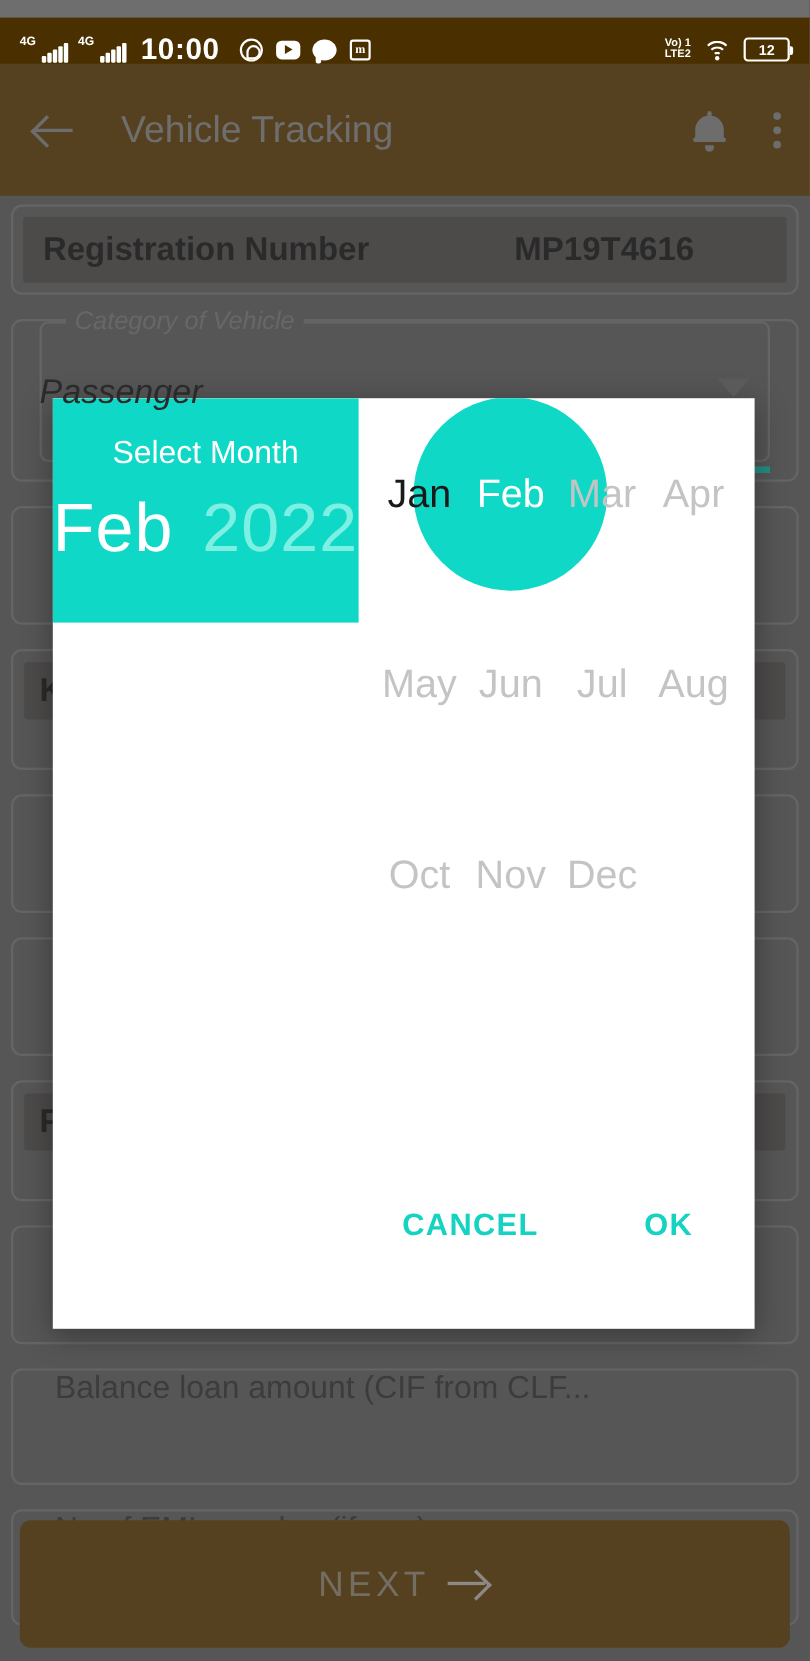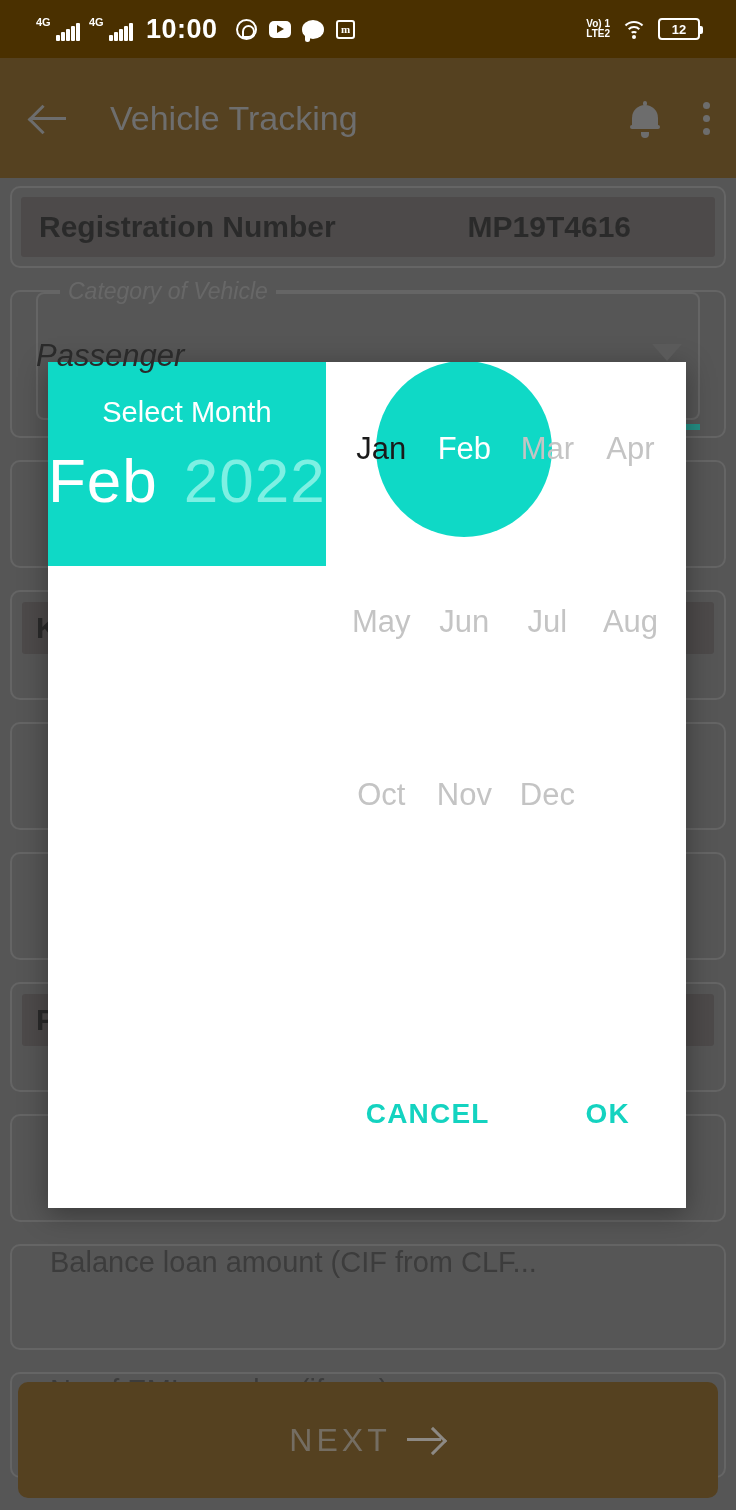--- a/index.html
+++ b/index.html
@@ -6,23 +6,23 @@
   html,body { width:736px; height:1510px; }
   body {
     font-family:"Liberation Sans", sans-serif;
     background:#6e6e6e;
     position:relative;
     overflow:hidden;
   }
 
   
   .statusbar{
-    position:absolute; left:0; top:0; width:736px; height:58px;
+    position:absolute; left:0; top:16px; width:736px; height:58px;
     background:#4a3000; display:flex; align-items:center;
-    padding:0 36px; color:#ffffff;
+    padding:0 18px; color:#ffffff;
   }
   .sb-left{ display:flex; align-items:center; gap:9px; }
   .sig{ display:flex; align-items:flex-end; gap:1px; position:relative; padding-left:20px; height:24px;}
   .sig .g{ position:absolute; left:0; top:0; font-size:11px; font-weight:bold; line-height:11px;}
   .sig i{ display:block; width:4px; background:#fff; border-radius:1px; }
   .sig i:nth-child(2){height:6px}
   .sig i:nth-child(3){height:9px}
   .sig i:nth-child(4){height:12px}
   .sig i:nth-child(5){height:15px}
   .sig i:nth-child(6){height:18px}
@@ -121,21 +121,21 @@
   .dlg-month{ font-size:62px; color:#ffffff; font-weight:400; letter-spacing:1px;}
   .dlg-year{ font-size:62px; color:#7ef0e3; font-weight:400; letter-spacing:1px;}
 
   .dlg-body{ flex:1 1 auto; position:relative; }
   .month-grid{
     display:grid; grid-template-columns:repeat(4,1fr); grid-template-rows:repeat(3,1fr);
     height:520px; padding:0 14px;
   }
   .mcell{
     display:flex; align-items:center; justify-content:center;
-    font-size:31px; color:#c4c4c4; position:relative;
+    font-size:36px; color:#c4c4c4; position:relative;
   }
   .mcell.enabled{ color:#1a1a1a; }
   .mcell.selected{ color:#ffffff; }
   .mcell.selected:before{
     content:""; position:absolute; left:50%; top:50%;
     width:176px; height:176px; margin-left:-88px; margin-top:-88px;
     background:#0fd9c6; border-radius:50%; z-index:0;
   }
   .mcell span{ position:relative; z-index:1;}
 

